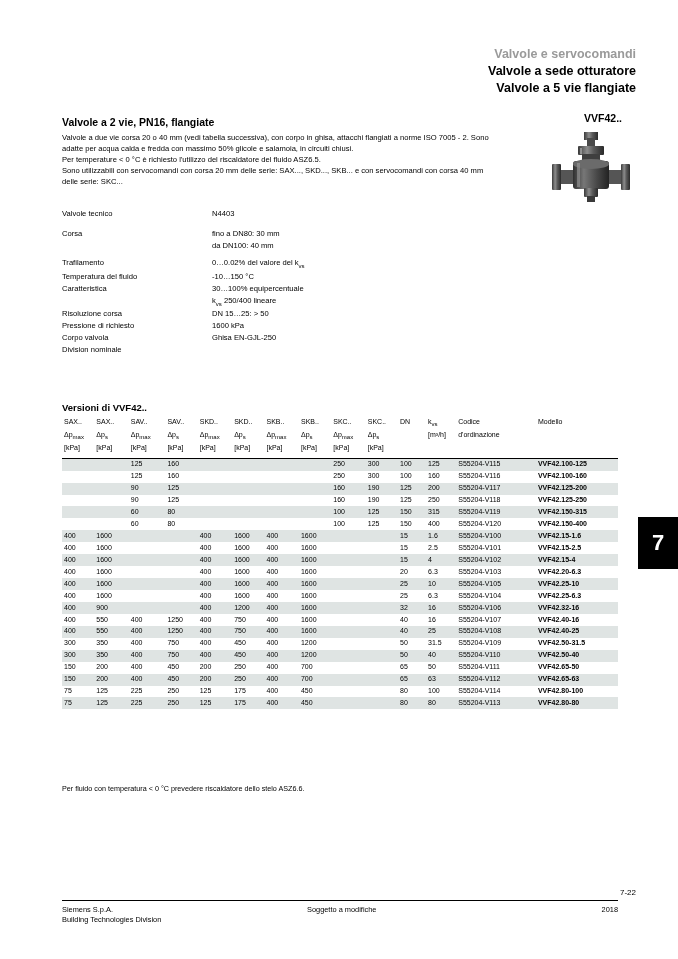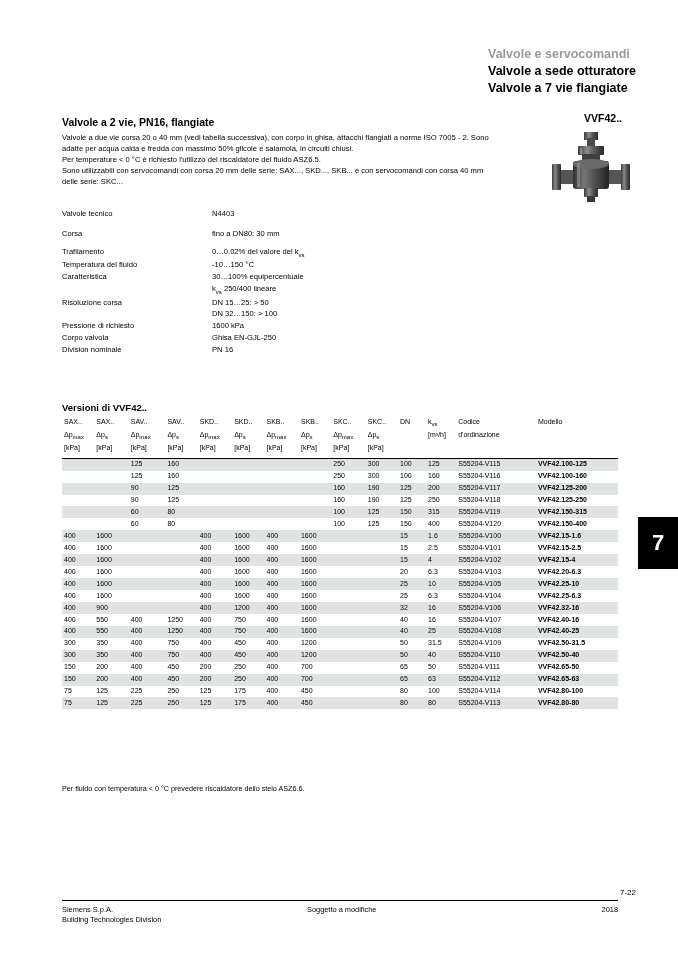--- a/index.html
+++ b/index.html
@@ -11,20 +11,21 @@
     color: #000000;
     position: relative;
     overflow: hidden;
   }
   .page { position: relative; width: 678px; height: 959px; padding: 0; }
 
   
   .header {
     position: absolute;
     right: 42px; top: 46px;
+    text-align: right;
     line-height: 1.35;
   }
   .header .h-gray {
     color: #9a9a9a;
     font-size: 12.5px;
     font-weight: bold;
   }
   .header .h-black {
     color: #000;
     font-size: 12.5px;
@@ -162,21 +163,21 @@
   .footer .f-right { position:absolute; right:0; top:0; }
 </style>
 </head>
 <body>
 
 <div class="page">
 
   <div class="header">
     <div class="h-gray">Valvole e servocomandi</div>
     <div class="h-black">Valvole a sede otturatore</div>
-    <div class="h-black">Valvole a 7 vie flangiate</div>
+    <div class="h-black">Valvole a 5 vie flangiate</div>
   </div>
 
   <div class="title-row">
     <span class="title-left">Valvole a 2 vie, PN16, flangiate</span>
     <span class="title-right">VVF42..</span>
   </div>
 
   <div class="intro">
     <p>Valvole a due vie corsa 20 o 40 mm (vedi tabella successiva), con corpo in ghisa, attacchi flangiati a norme ISO 7005 - 2. Sono adatte per acqua calda e fredda con massimo 50% glicole e salamoia, in circuiti chiusi.</p>
     <p>Per temperature &lt; 0 °C è richiesto l'utilizzo del riscaldatore del fluido ASZ6.5.</p>
@@ -228,20 +229,21 @@
       <div class="spec-label">Valvole tecnico</div>
       <div class="spec-value">
           <div>N4403</div>
         </div>
     </div>
     <div style="height:8px"></div>
     <div class="spec-row">
       <div class="spec-label">Corsa</div>
       <div class="spec-value">
         <div>fino a DN80: 30 mm</div>
+        <div>da DN100: 40 mm</div>
       </div>
     </div>
     <div style="height:6px"></div>
     <div class="spec-row">
       <div class="spec-label">Trafilamento</div>
       <div class="spec-value">
           <div>0…0.02% del valore del k<sub>vs</sub></div>
         </div>
     </div>
     <div class="spec-row">
@@ -254,40 +256,36 @@
       <div class="spec-label">Caratteristica</div>
       <div class="spec-value">
         <div>30…100% equipercentuale</div>
         <div>k<sub>vs</sub> 250/400 lineare</div>
       </div>
     </div>
     <div class="spec-row">
       <div class="spec-label">Risoluzione corsa</div>
       <div class="spec-value">
         <div>DN 15…25: &gt; 50</div>
-        <div>DN 32…150: &gt; 100</div>
       </div>
     </div>
     <div class="spec-row">
       <div class="spec-label">Pressione di richiesto</div>
       <div class="spec-value">
           <div>1600 kPa</div>
         </div>
     </div>
     <div class="spec-row">
       <div class="spec-label">Corpo valvola</div>
       <div class="spec-value">
           <div>Ghisa EN-GJL-250</div>
         </div>
     </div>
     <div class="spec-row">
       <div class="spec-label">Division nominale</div>
-      <div class="spec-value">
-          <div>PN 16</div>
-        </div>
     </div>
   </div>
 
   <div class="versions-head">Versioni di VVF42..</div>
 
   <table class="vtab">
     <thead>
       <tr class="hdr-top">
         <th>SAX..</th>
         <th>SAX..</th>

